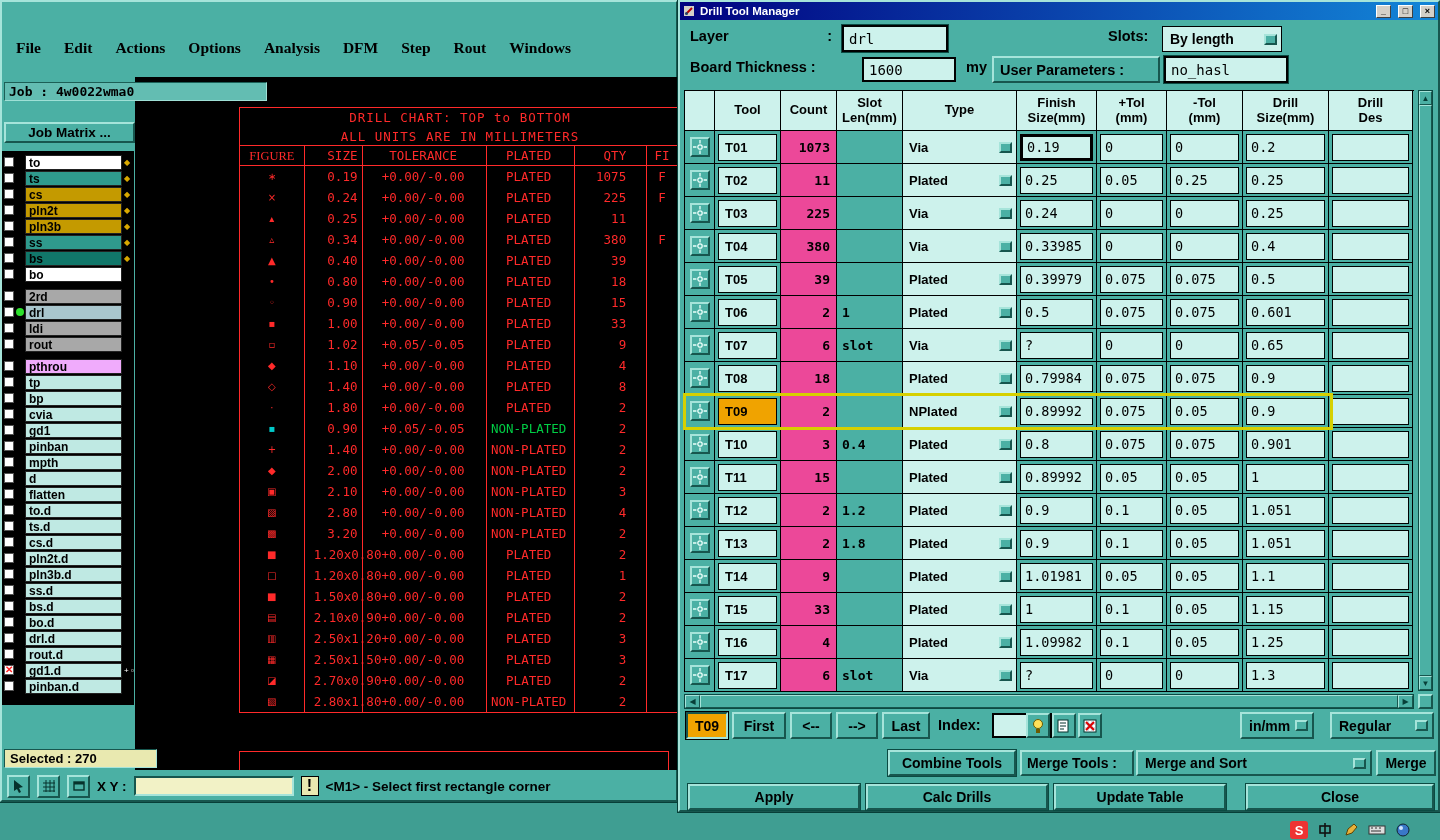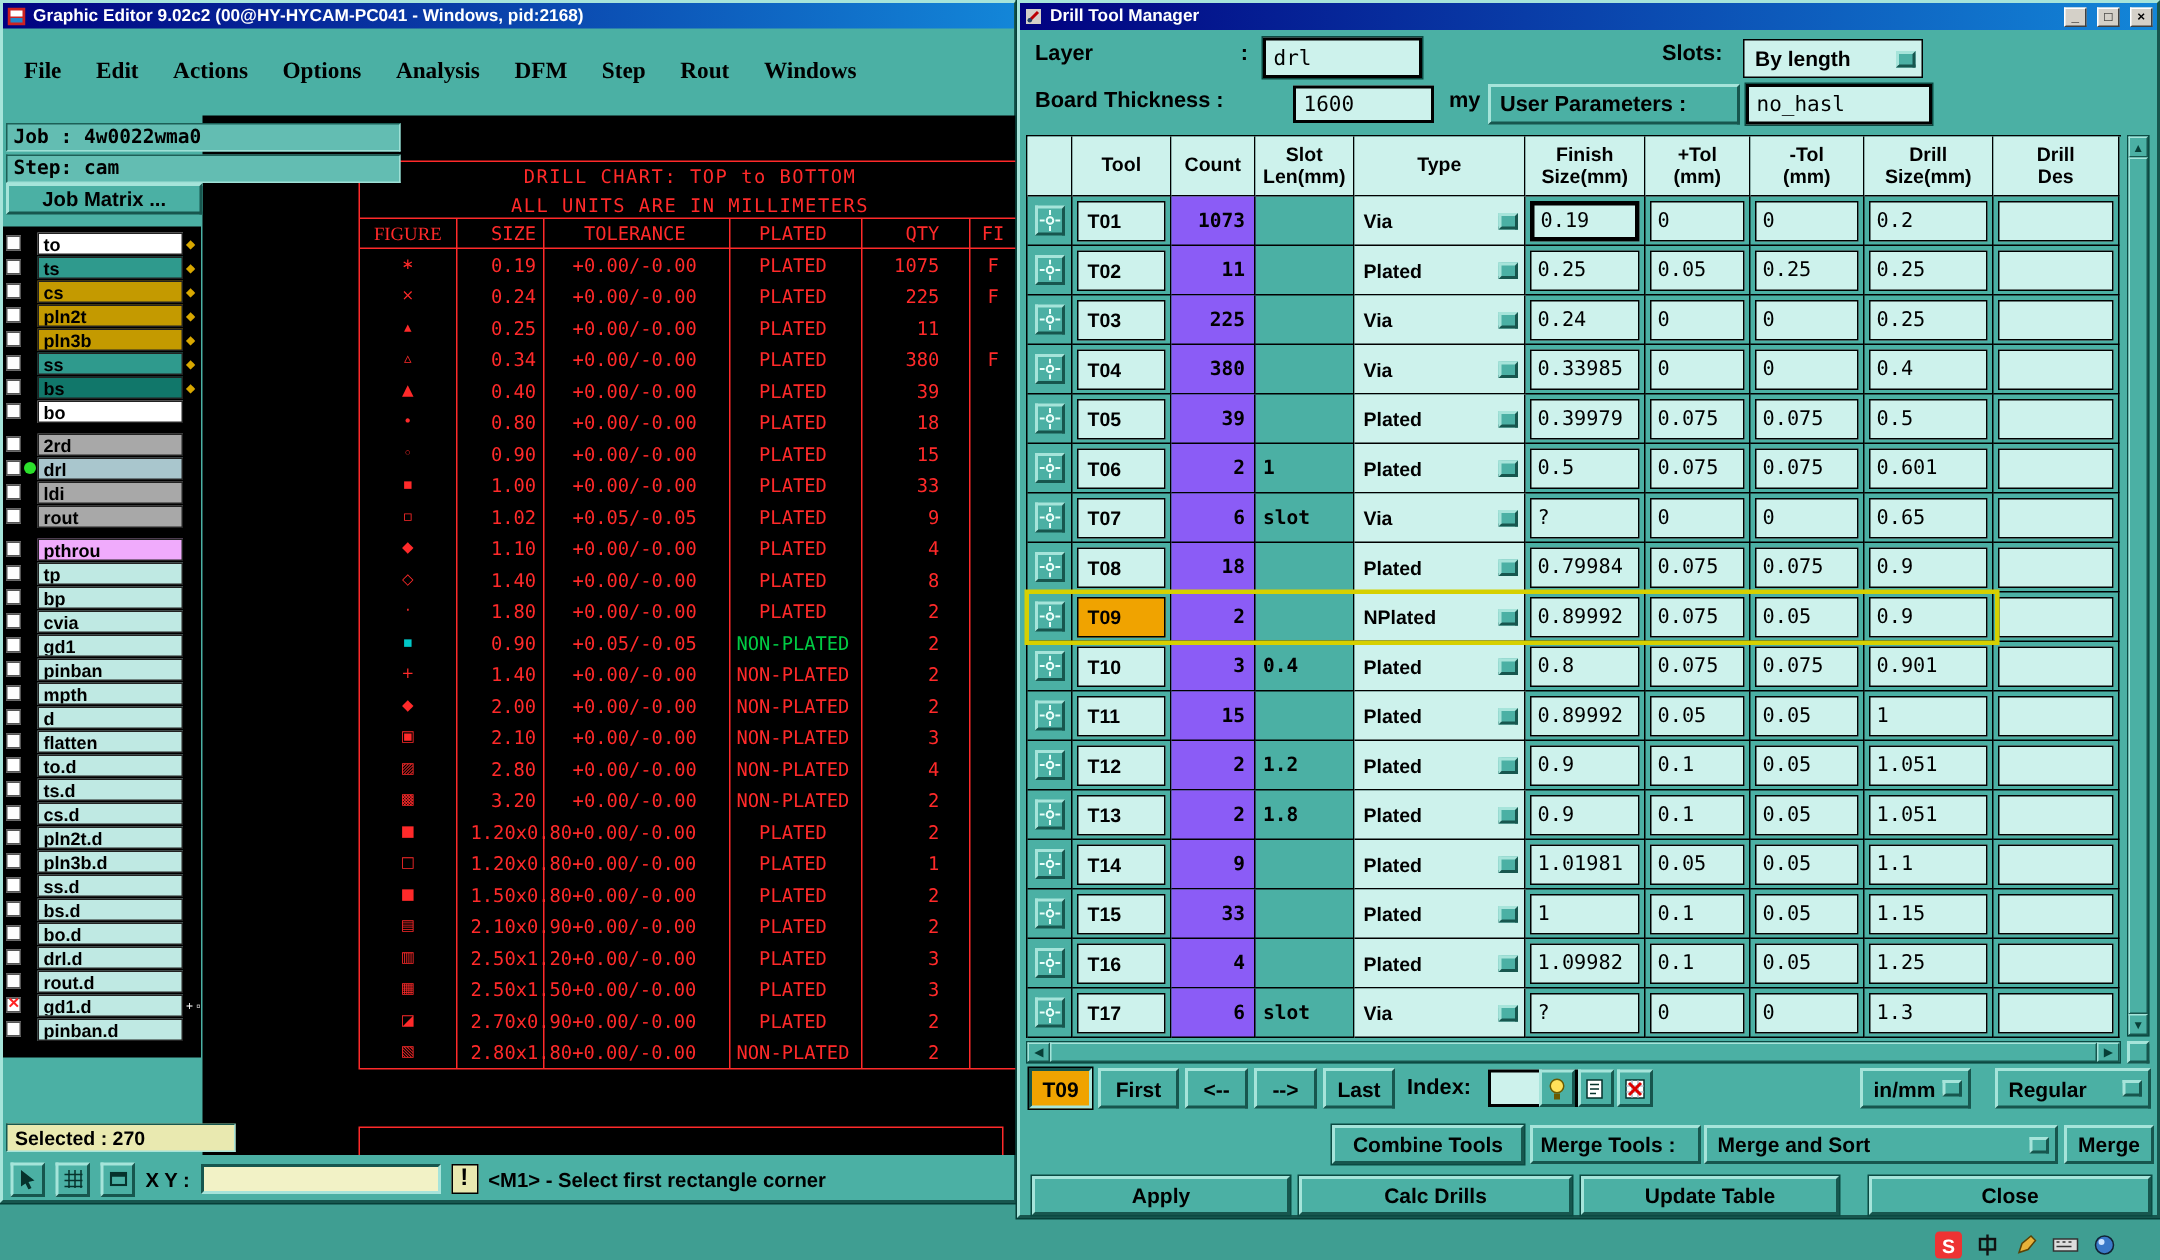--- a/index.html
+++ b/index.html
@@ -65,21 +65,21 @@
   .c-icon{width:30px;justify-content:center}
   .c-tool{width:66px}
   .c-count{width:56px}
   .c-slot{width:66px}
   .c-type{width:114px}
   .c-finish{width:80px}
   .c-ptol{width:70px}
   .c-ntol{width:76px}
   .c-drill{width:86px}
   .c-des{width:84px}
-  .trow .c-count{background:#8b5cf6;justify-content:flex-end;padding-right:6px;font:bold 13px "DejaVu Sans Mono",monospace}
+  .trow .c-count{background:#ec4899;justify-content:flex-end;padding-right:6px;font:bold 13px "DejaVu Sans Mono",monospace}
   .trow .c-slot{font:bold 13px "DejaVu Sans Mono",monospace;padding-left:5px}
   .trow .c-type{background:#cdf2ec;font-weight:bold;font-size:13px;padding-left:6px;justify-content:space-between;padding-right:4px}
   .ibox{height:27px;margin:2px 3px;flex:1;background:#cdf2ec;border:1.5px solid #000;display:flex;align-items:center;padding-left:4px;font:13.5px "DejaVu Sans Mono",monospace;overflow:hidden;white-space:nowrap}
   .ibox.focused{border-width:3px}
   .tool-id{font:bold 13px "Liberation Sans",sans-serif;padding-left:6px}
   .tool-id.sel-tool{background:#f0a300}
   .toolbtn{width:20px;height:20px;background:#4bb0a4;border:2px solid;border-color:#a6e4da #17564e #17564e #a6e4da;display:flex;align-items:center;justify-content:center}
   .selring{position:absolute;border:3px solid #d6d000;pointer-events:none;z-index:6}
   
   .sb{position:absolute;background:#2a8176;border:1px solid #0c4a43;display:flex}
@@ -90,28 +90,20 @@
   .navbtn{height:27px;top:710px}
   #idx-input{left:312px;top:711px;width:60px;height:25px}
   .iconbtn{width:24px;height:25px;top:711px;padding:0}
   .taskbar-icons{position:absolute;left:1290px;top:820px;width:150px;height:20px;display:flex;align-items:center;gap:8px}
   .tico{width:18px;height:18px;display:flex;align-items:center;justify-content:center}
 </style>
 </head>
 <body>
 
 <div class="win" id="ge">
-  <div class="titlebar">
-    <svg width="12" height="12">
-        <rect x="0" y="0" width="12" height="12" fill="#c22"></rect>
-        <rect x="2" y="2" width="8" height="4" fill="#fff"></rect>
-        <rect x="2" y="7" width="8" height="3" fill="#28c"></rect>
-      </svg>
-    <span>Graphic Editor 9.02c2 (00@HY-HYCAM-PC041 - Windows, pid:2168)</span>
-  </div>
   <div class="menubar">
     <span>File</span>
     <span>Edit</span>
     <span>Actions</span>
     <span>Options</span>
     <span>Analysis</span>
     <span>DFM</span>
     <span>Step</span>
     <span>Rout</span>
     <span>Windows</span>
@@ -370,23 +362,20 @@
           <i class="vl" style="left:246px"></i>
           <i class="vl" style="left:334px"></i>
           <i class="vl" style="left:406px"></i>
       </div>
     </div>
     <div id="chart-part"></div>
   </div>
 
   <div class="jobbar" style="top:80px">
       <span>Job : 4w0022wma0</span>
-    </div>
-  <div class="jobbar" style="top:101px">
-      <span>Step: cam</span>
     </div>
   <div class="btn" id="jobmatrix">Job Matrix ...</div>
 
   <div id="layers">
   <div class="lrow">
     <span class="lchk"></span>
     <span class="ldot"></span>
     <span class="lbar" style="background: rgb(255, 255, 255);">to</span>
     <span class="lmark" style="color: rgb(216, 168, 0);">◆</span>
   </div>

